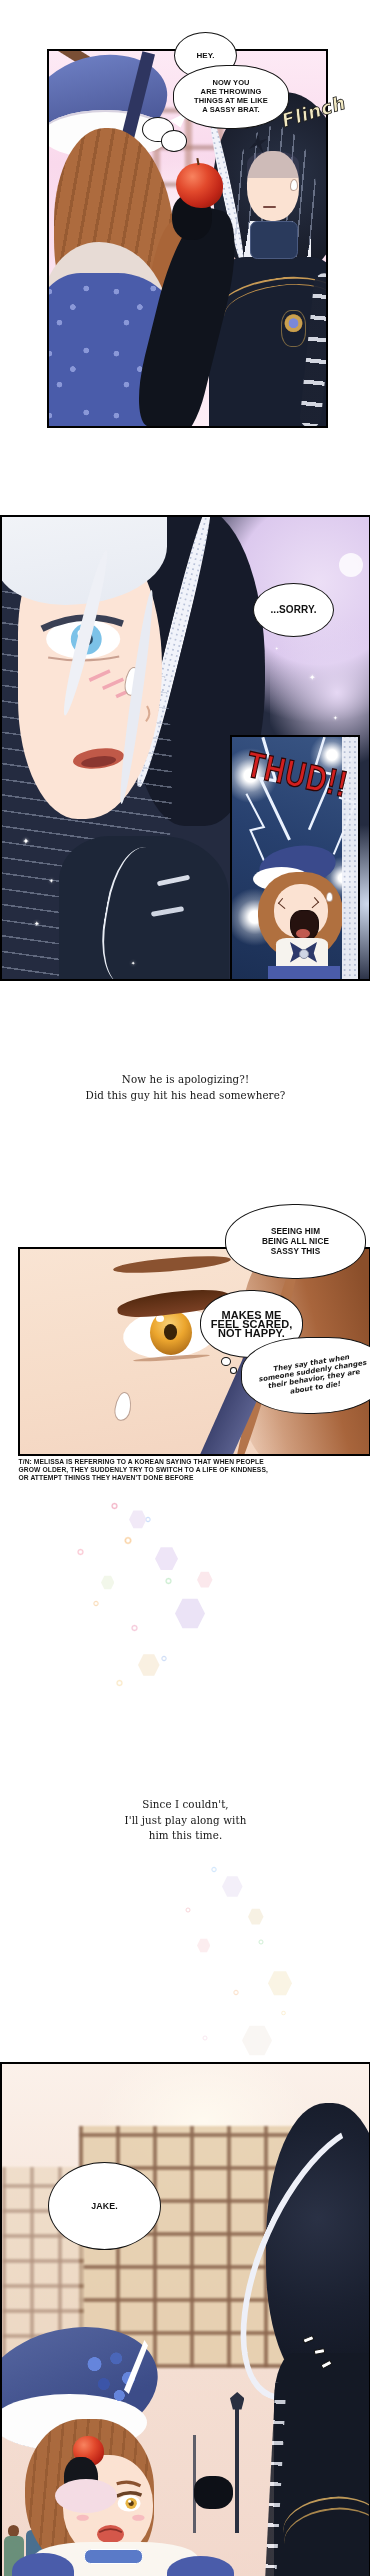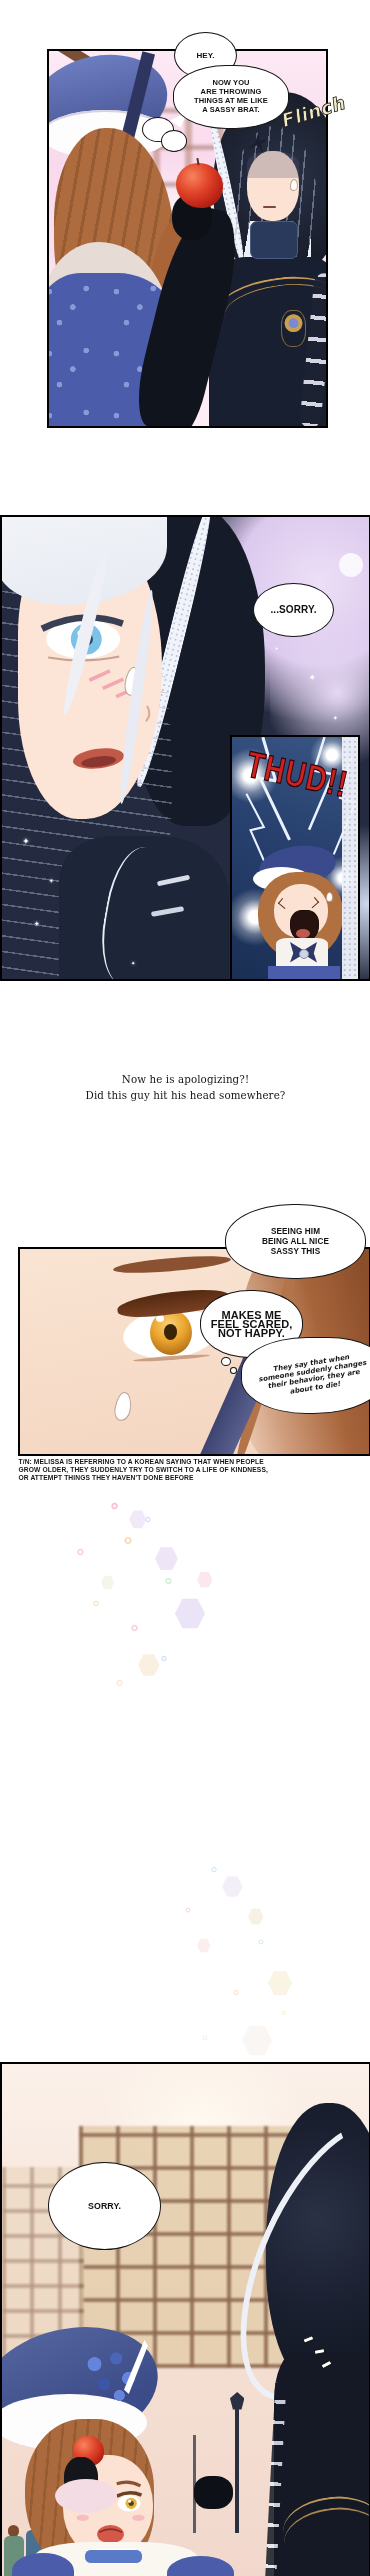--- a/index.html
+++ b/index.html
@@ -213,20 +213,23 @@
       <div class="gd" style="left: 161px; top: 166px; width: 6.2px; height: 7px; background: radial-gradient(circle, rgb(255, 255, 255) 18%, rgb(176, 200, 240) 45%, rgba(0, 0, 0, 0) 70%); opacity: 0.6;"></div>
       <div class="gd" style="left: 116px; top: 190px; width: 6.7px; height: 7.5px; background: radial-gradient(circle, rgb(255, 255, 255) 18%, rgb(248, 224, 176) 45%, rgba(0, 0, 0, 0) 70%); opacity: 0.7;"></div>
       <div class="hx" style="left: 129px; top: 20.6px; width: 17.5px; height: 19.6px; background: rgb(236, 226, 244); opacity: 0.75;"></div>
       <div class="hx" style="left: 155px; top: 57px; width: 23px; height: 25.4px; background: rgb(226, 212, 242); opacity: 0.6;"></div>
       <div class="hx" style="left: 175px; top: 108px; width: 30px; height: 33px; background: rgb(216, 200, 238); opacity: 0.5;"></div>
       <div class="hx" style="left: 138px; top: 164px; width: 21.6px; height: 24px; background: rgb(244, 228, 200); opacity: 0.55;"></div>
       <div class="hx" style="left: 197px; top: 82px; width: 15.5px; height: 17.3px; background: rgb(248, 216, 224); opacity: 0.6;"></div>
       <div class="hx" style="left: 101px; top: 86px; width: 13.4px; height: 15px; background: rgb(232, 240, 216); opacity: 0.55;"></div>
     </div>
 
+  <div class="nar" style="top:1797px">Since I couldn't,
+I'll just play along with
+him this time.</div>
 
   <div id="spkB" class="a" style="left:0;top:1850px;width:371px;height:216px">
       <div class="hx" style="left: 222px; top: 25px; width: 20.6px; height: 23px; background: rgb(232, 224, 244); opacity: 0.5;"></div>
       <div class="hx" style="left: 248px; top: 58px; width: 15.5px; height: 17.3px; background: rgb(240, 228, 200); opacity: 0.5;"></div>
       <div class="hx" style="left: 197px; top: 88px; width: 13.4px; height: 15px; background: rgb(248, 216, 220); opacity: 0.45;"></div>
       <div class="hx" style="left: 268px; top: 120px; width: 24px; height: 26.5px; background: rgb(244, 230, 196); opacity: 0.45;"></div>
       <div class="hx" style="left: 242px; top: 174px; width: 30px; height: 33px; background: rgb(239, 232, 224); opacity: 0.4;"></div>
       <div class="gd" style="left: 211px; top: 15.5px; width: 6.2px; height: 7px; background: radial-gradient(circle, rgb(255, 255, 255) 18%, rgb(168, 208, 248) 45%, rgba(0, 0, 0, 0) 70%); opacity: 0.5;"></div>
       <div class="gd" style="left: 185px; top: 57px; width: 5.7px; height: 6.3px; background: radial-gradient(circle, rgb(255, 255, 255) 18%, rgb(240, 176, 184) 45%, rgba(0, 0, 0, 0) 70%); opacity: 0.5;"></div>
       <div class="gd" style="left: 258px; top: 89px; width: 5.7px; height: 6.3px; background: radial-gradient(circle, rgb(255, 255, 255) 18%, rgb(168, 224, 176) 45%, rgba(0, 0, 0, 0) 70%); opacity: 0.5;"></div>
@@ -296,18 +299,18 @@
     <div class="a" style="left:62px;top:393px;width:34px;height:43px;border-radius:45%;background:#14161c"></div>
     <div class="a" style="left:53px;top:415px;width:62px;height:34px;border-radius:50%;background:#f4dce4"></div>
     <div class="a" style="left:192px;top:412px;width:39px;height:33px;border-radius:40% 45% 45% 40%;background:#0d1017"></div>
 
     <div class="dash" style="left:301px;top:273px;transform:rotate(-22deg)"></div>
     <div class="dash" style="left:312px;top:285px;transform:rotate(-10deg)"></div>
     <div class="dash" style="left:319px;top:298px;transform:rotate(-28deg)"></div>
   </div>
 
   <div class="bub" style="left:48px;top:2162px;width:111px;height:86px">
-    <span class="bt" style="font-size:8.8px">SORRY.</span>
+    <span class="bt" style="font-size:8.8px">JAKE.</span>
   </div>
   <div class="tailw" style="left:124px;top:2340px;width:24px;height:54px;clip-path:polygon(85% 0,100% 10%,20% 100%,0 92%)"></div>
 
 </div>
 
 
 </body></html>

